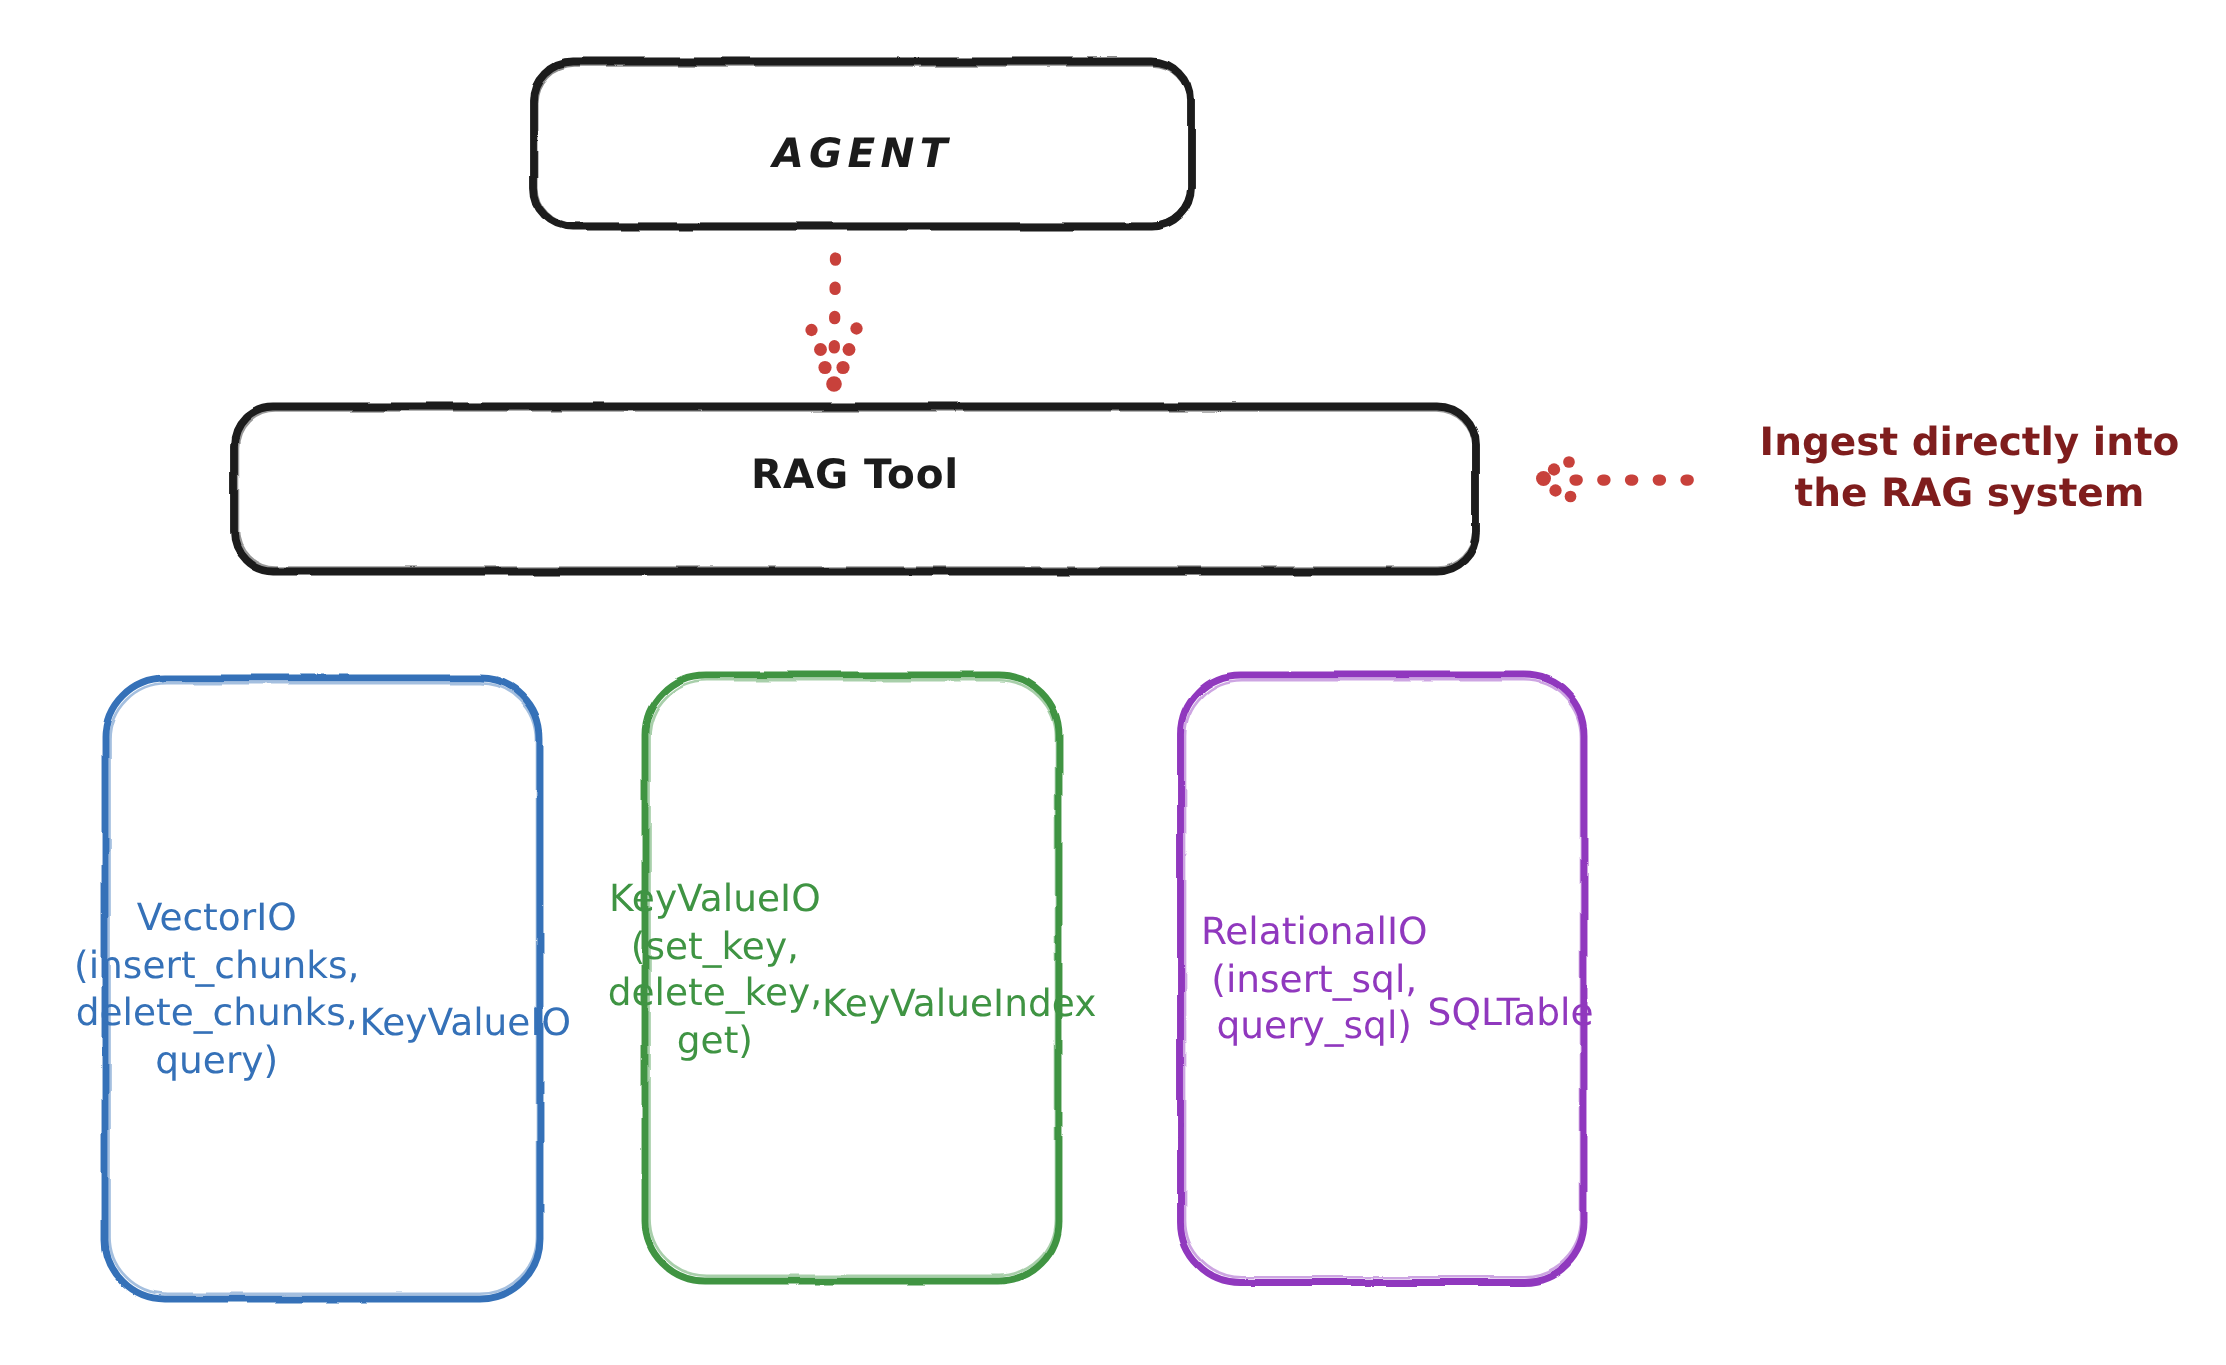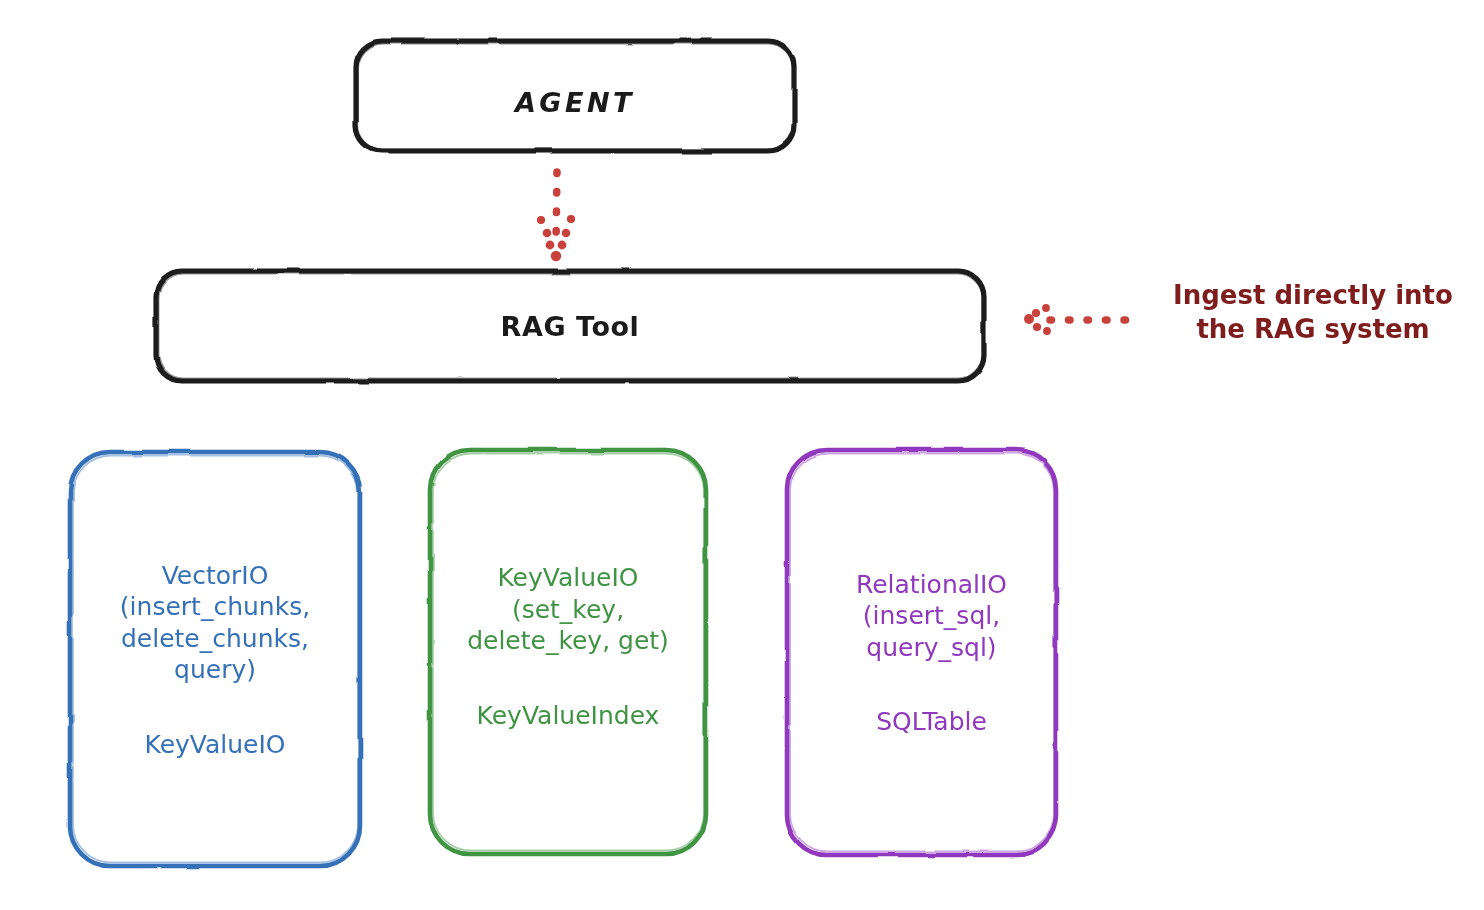--- a/index.html
+++ b/index.html
@@ -36,21 +36,21 @@
 
   
   .node-agent {
     left: 355px;
     top: 40px;
     width: 440px;
     height: 124px;
   }
   .node-ragtool {
     left: 155px;
-    top: 270px;
+    top: 260px;
     width: 830px;
     height: 112px;
   }
 
   .label-black {
     position: relative;
     color: #1b1b1b;
     font-family: "DejaVu Sans", sans-serif;
     font-weight: 700;
     letter-spacing: 0.06em;
@@ -82,21 +82,21 @@
     left: 785px;
     top: 448px;
     width: 273px;
     height: 409px;
     padding-left: 20px;
   }
 
   .store-body {
     position: relative;
     display: flex;
-    flex-direction: column;
+    flex-direction: row;
     align-items: center;
     justify-content: center;
     width: 100%;
     padding: 0 14px;
     box-sizing: border-box;
   }
 
   .store-api {
     font-family: "DejaVu Sans", sans-serif;
     font-size: 25px;

